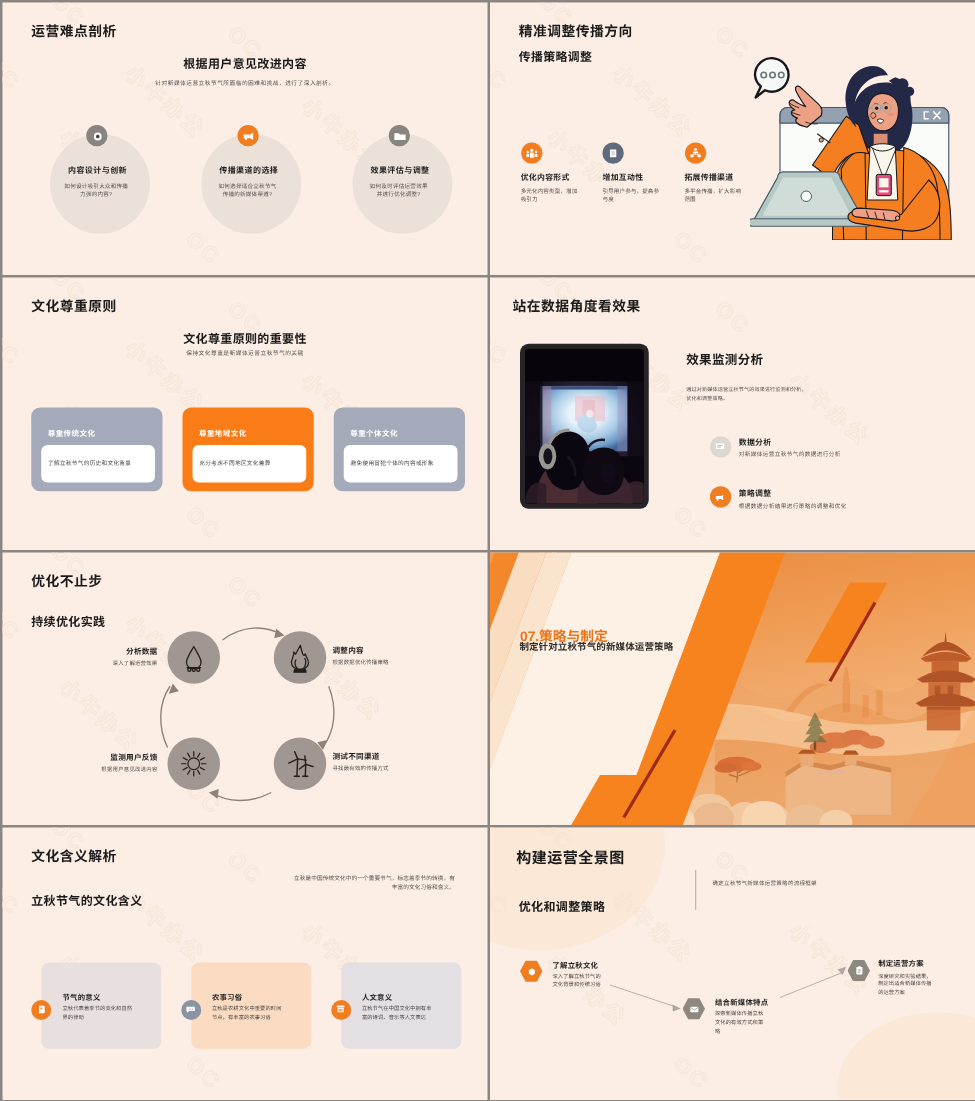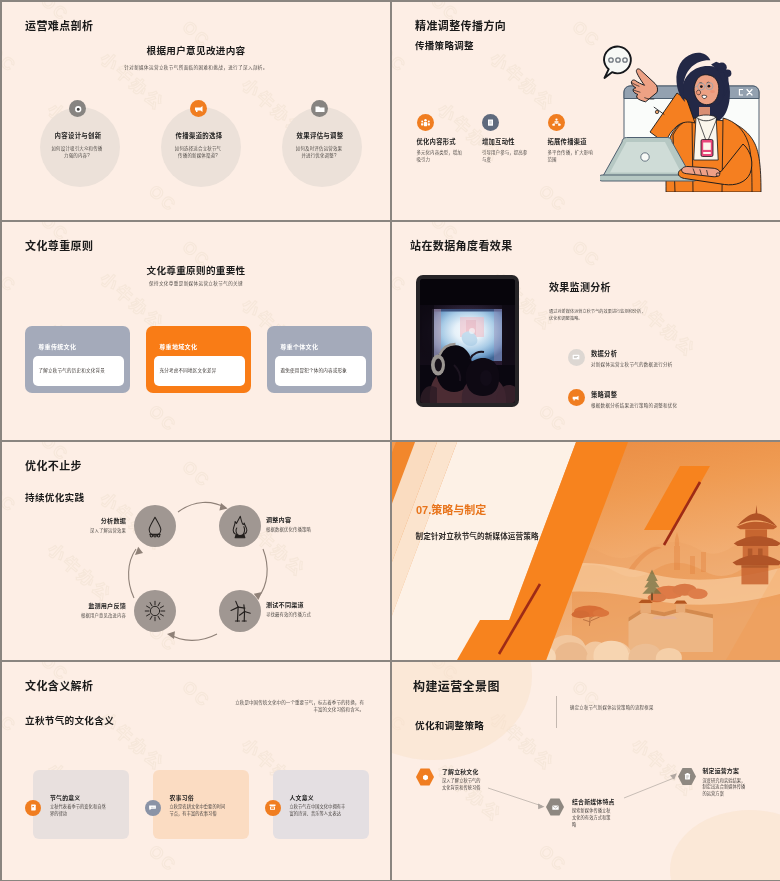--- a/index.html
+++ b/index.html
@@ -696,21 +696,21 @@
       <path d="M187.8 -10 L239.8 -10 L150.5 228 L98.5 228 z" fill="#f7831e"></path>
       <path d="M65 218 L88 178 L143 178 L143 218 z" fill="#f7831e"></path>
       <path d="M252 88 L288 24 L318 24 L282 88 z" fill="#f7831e"></path>
       <path d="M107 212 L148 142" stroke="#9e2b16" stroke-width="2.6" fill="none"></path>
       <path d="M272 103 L308 40" stroke="#9e2b16" stroke-width="2.6" fill="none"></path>
 
       <path d="M334 218 L388 123 L388 218 z" fill="#f7831e" opacity="0.12"></path>
     </g>
   </svg>
   <div style="position:absolute;left:24px;top:59px;font-size:11px;font-weight:bold;color:#e8741b;letter-spacing:0px;z-index:3;white-space:nowrap"><span>07.</span><span>策略与制定</span></div>
-  <div style="position:absolute;left:23.5px;top:88px;font-size:7.6px;font-weight:bold;color:#2e2a28;letter-spacing:.1px;z-index:3;white-space:nowrap">制定针对立秋节气的新媒体运营策略</div>
+  <div style="position:absolute;left:23.5px;top:70px;font-size:7.6px;font-weight:bold;color:#2e2a28;letter-spacing:.1px;z-index:3;white-space:nowrap">制定针对立秋节气的新媒体运营策略</div>
 
 </div>
 
 <div class="slide" style="left:2px;top:662px">
       <div class="wm">
         <div class="wmi">
           <div class="wmrow"></div>
           <div class="wmrow" style="margin-left:124px">
             <span class="wmlogo">OC</span>
             <span>小牛办公</span>

